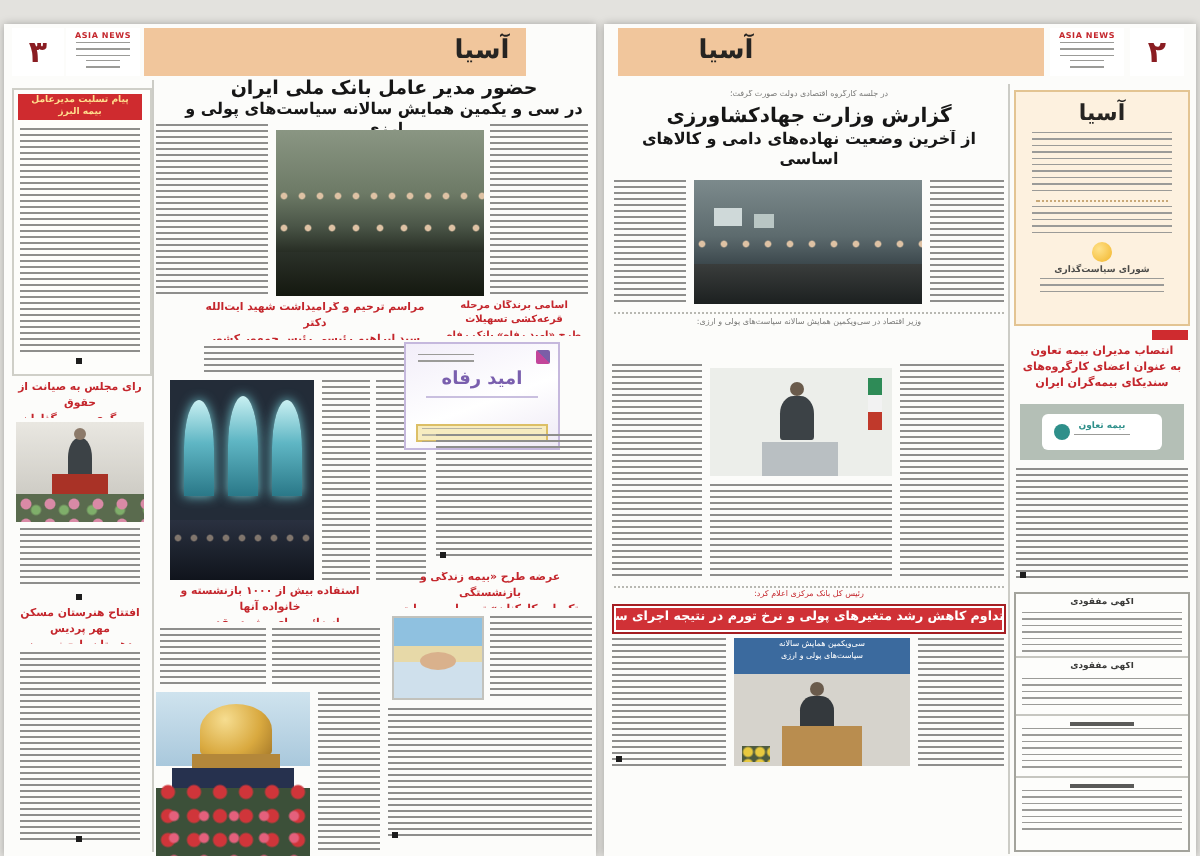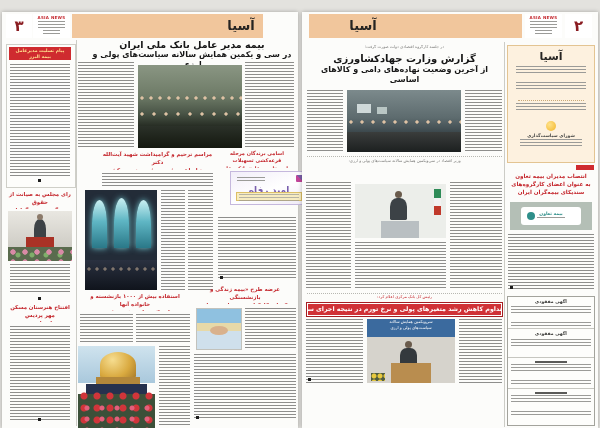--- a/index.html
+++ b/index.html
@@ -67,21 +67,21 @@
 
   <div class="numbox" style="left:4px;width:26px">۳</div>
   <div class="datebox" style="left:31px;width:37px">
     <div class="brand-en">ASIA NEWS</div>
     <div class="tl2" style="height:8px;margin:1px 3px 0"></div>
     <div class="tl2" style="height:4px;margin:1px 8px 0"></div>
   </div>
   <div class="band" style="left:70px;width:191px"></div>
   <div class="logo" style="left:218px;width:42px">آسیا</div>
 
-  <div class="hl abs" style="left:90px;top:27px;width:200px;font-size:9.5px">بیمه مدیر عامل بانک ملی ایران</div>
+  <div class="hl abs" style="left:90px;top:27px;width:200px;font-size:9.5px">حضور مدیر عامل بانک ملی ایران</div>
   <div class="hl abs" style="left:90px;top:38px;width:200px;font-size:8px">در سی و یکمین همایش سالانه سیاست‌های پولی و ارزی</div>
 
   <div class="tl abs" style="left:243px;top:50px;width:49px;height:86px"></div>
   <div class="photo" style="left:136px;top:53px;width:104px;height:83px;background:linear-gradient(180deg,#8a9683 0%,#6d7a66 38%,#4a5547 58%,#262c23 74%,#1b2019 100%)">
     <div class="faces" style="top:36%;height:7px"></div>
     <div class="faces" style="top:55%;height:8px;background-size:12px 8px"></div>
     <div class="abs" style="left:0;right:0;bottom:0;height:26%;background:linear-gradient(180deg,#2b3129,#14180f)"></div>
   </div>
   <div class="tl abs" style="left:76px;top:50px;width:56px;height:86px"></div>
 
@@ -97,21 +97,21 @@
     <div class="abs" style="left:29px;top:8px;width:15px;height:50px;border-radius:50% 50% 0 0;background:linear-gradient(180deg,#c9f0f2 0%,#5fb6c4 45%,#2a7888 100%);box-shadow:0 0 6px #74cfd8"></div>
     <div class="abs" style="left:51px;top:10px;width:15px;height:48px;border-radius:50% 50% 0 0;background:linear-gradient(180deg,#c9f0f2 0%,#5fb6c4 45%,#2a7888 100%);box-shadow:0 0 6px #74cfd8"></div>
     <div class="abs" style="left:0;right:0;bottom:0;height:30px;background:linear-gradient(180deg,#2a3140,#10141c)"></div>
     <div class="faces" style="bottom:18px;height:6px;background-size:8px 6px;opacity:.5"></div>
   </div>
 
   <div class="mini abs" style="left:216px;top:138px;width:78px;height:18px;font-size:5px">
     <div>اسامی برندگان مرحله قرعه‌کشی تسهیلات</div>
     <div>طرح «امید رفاه» بانک رفاه کارگران اعلام شد</div>
   </div>
-  <div class="abs" style="left:228px;top:159px;width:78px;height:34px;border:1px solid #c5b8dd;background:linear-gradient(160deg,#f2eef9,#ffffff 55%,#eee9f5);box-sizing:border-box">
+  <div class="abs" style="left:200px;top:159px;width:78px;height:54px;border:1px solid #c5b8dd;background:linear-gradient(160deg,#f2eef9,#ffffff 55%,#eee9f5);box-sizing:border-box">
     <div class="abs" style="top:3px;right:4px;width:7px;height:7px;background:linear-gradient(45deg,#c2459a 50%,#7b5ea7 50%);border-radius:1px"></div>
     <div class="tl2 abs" style="top:5px;left:6px;width:28px;height:4px"></div>
     <div class="abs" style="top:13px;left:0;right:0;text-align:center;color:#7a5fae;font-weight:bold;font-size:9px;direction:rtl">امید رفاه</div>
     <div class="abs" style="left:10px;right:10px;top:26px;height:1px;background:#c9bfdf"></div>
     <div class="abs" style="left:5px;right:5px;bottom:3px;height:9px;background:#f7ecc0;border:1px solid #dcbf66;box-sizing:border-box">
       <div class="tl2" style="height:100%;margin:1px 2px;opacity:.7"></div>
     </div>
   </div>
   <div class="tl abs" style="left:216px;top:205px;width:78px;height:63px"></div>
   <div class="dot" style="left:218px;top:264px"></div>

